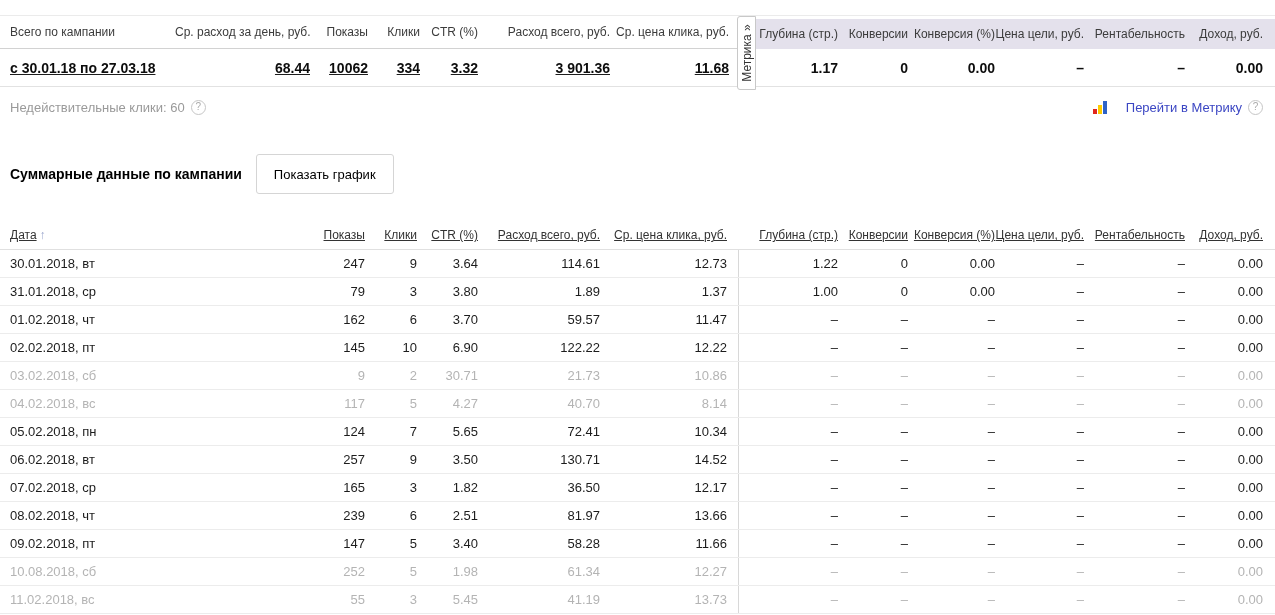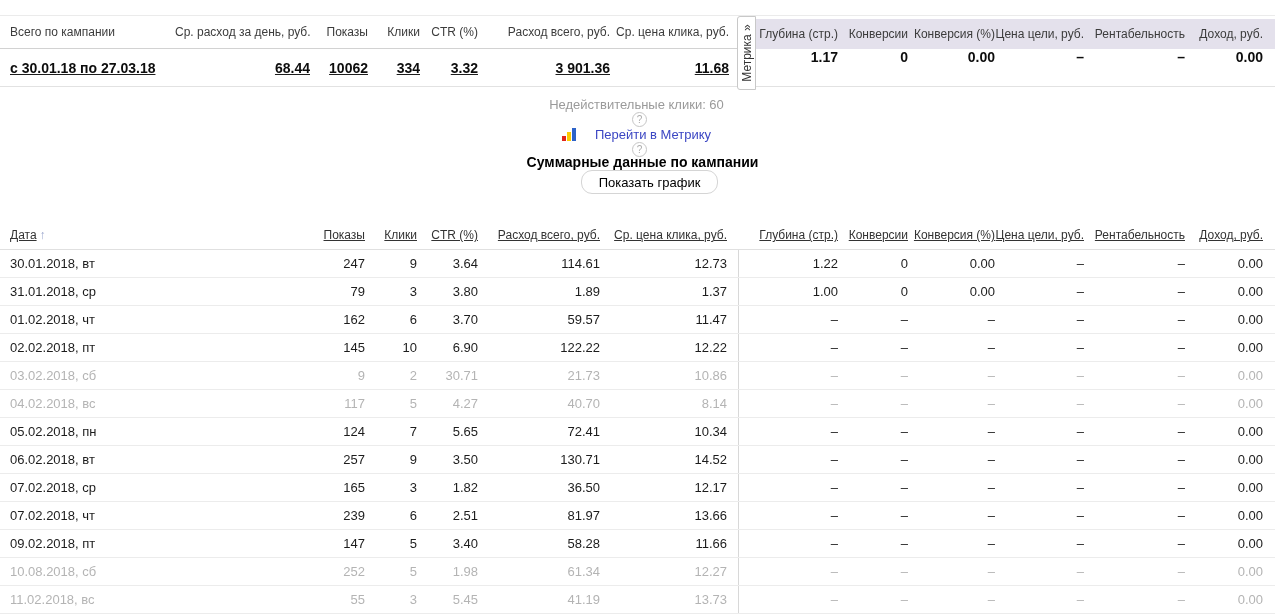--- a/index.html
+++ b/index.html
@@ -19,21 +19,21 @@
   .page{padding-top:15px;}
 
   
   .summary{position:relative;border-top:1px solid #ebebeb;border-bottom:1px solid #e2e2e2;}
   .sum-flex{display:flex;}
   .sum-left{width:737px;}
   .sum-right{width:519px;margin-left:19px;}
   .sum-left-head{display:flex;align-items:center;height:33px;border-bottom:1px solid #d2d2d2;}
   .sum-left-vals{display:flex;align-items:center;height:37px;text-decoration:underline;}
   .sum-right-head{display:flex;align-items:center;height:30px;margin-top:3px;background:var(--metrika-bg);}
-  .sum-right-vals{display:flex;align-items:flex-start;height:37px;}
+  .sum-right-vals{display:flex;align-items:center;height:37px;}
   .scell{text-align:right;white-space:nowrap;}
   .shead{font-size:12px;color:#3c3c3c;}
   .sval{font-size:14px;font-weight:bold;color:#0d0d0d;}
   .sum-left .c0{width:175px;text-align:left;padding-left:10px;}
   .sum-left .c1{width:135px;}
   .sum-left .c2{width:58px;}
   .sum-left .c3{width:52px;}
   .sum-left .c4{width:58px;}
   .sum-left .c5{width:132px;}
   .sum-left .c6{width:119px;}
@@ -47,42 +47,42 @@
   .metrika-tab{
     position:absolute;left:737px;top:0;width:19px;height:74px;z-index:2;
     background:#fff;border:1px solid #c8c8c8;border-radius:3px 0 0 3px;
     display:flex;align-items:center;justify-content:center;cursor:pointer;overflow:visible;
   }
   .metrika-tab .vtext{
     transform:rotate(-90deg);white-space:nowrap;font-size:12px;color:#333;
   }
 
   
-  .meta-row{display:flex;align-items:center;margin-top:10px;padding:0 12px 0 10px;height:20px;flex-direction:column;}
+  .meta-row{display:flex;align-items:center;margin-top:10px;padding:0 12px 0 10px;height:20px;}
   .invalid-clicks{color:#9a9a9a;font-size:13px;}
   .qmark{
     display:inline-flex;align-items:center;justify-content:center;
     width:15px;height:15px;border:1px solid #c6c6c6;border-radius:50%;
     font-size:10px;line-height:1;color:#ababab;margin-left:6px;cursor:pointer;flex:none;
   }
   .meta-spacer{flex:1;}
   .metrika-link-wrap{display:flex;align-items:center;cursor:pointer;}
   .bars-icon{display:inline-flex;align-items:flex-end;margin-right:7px;height:13px;}
   .bars-icon i{display:block;width:4px;margin-right:1px;}
   .bar-red{height:5px;background:var(--m-red);}
   .bar-yellow{height:9px;background:var(--m-yellow);}
   .bar-blue{height:13px;background:var(--m-blue);margin-right:0 !important;}
   .metrika-link{color:var(--link-blue);font-size:13px;margin-left:12px;}
 
   
-  .title-row{display:flex;align-items:center;margin-top:37px;padding-left:10px;flex-direction:column;}
+  .title-row{display:flex;align-items:center;margin-top:37px;padding-left:10px;}
   .section-title{font-weight:bold;font-size:14px;color:#000;}
   .chart-btn{
-    margin-left:14px;height:24px;padding:0 17px;background:#fff;
-    border:1px solid #d5d5d5;border-radius:11px;font-size:13px;color:#000;
+    margin-left:14px;height:40px;padding:0 17px;background:#fff;
+    border:1px solid #d5d5d5;border-radius:3px;font-size:13px;color:#000;
     font-family:inherit;cursor:pointer;
   }
 
   
   .stats{margin-top:28px;}
   table{width:1275px;border-collapse:collapse;table-layout:fixed;}
   thead th{
     height:27px;font-weight:normal;font-size:12px;text-align:right;
     border-bottom:1px solid #e0e0e0;vertical-align:middle;padding:0;white-space:nowrap;
   }
@@ -333,21 +333,21 @@
             <td>12.17</td>
             <td class="spacer"></td>
             <td>–</td>
             <td>–</td>
             <td>–</td>
             <td>–</td>
             <td>–</td>
             <td>0.00</td>
           </tr>
           <tr>
-            <td>07.02.2018, чт</td>
+            <td>08.02.2018, чт</td>
             <td>239</td>
             <td>6</td>
             <td>2.51</td>
             <td>81.97</td>
             <td>13.66</td>
             <td class="spacer"></td>
             <td>–</td>
             <td>–</td>
             <td>–</td>
             <td>–</td>

